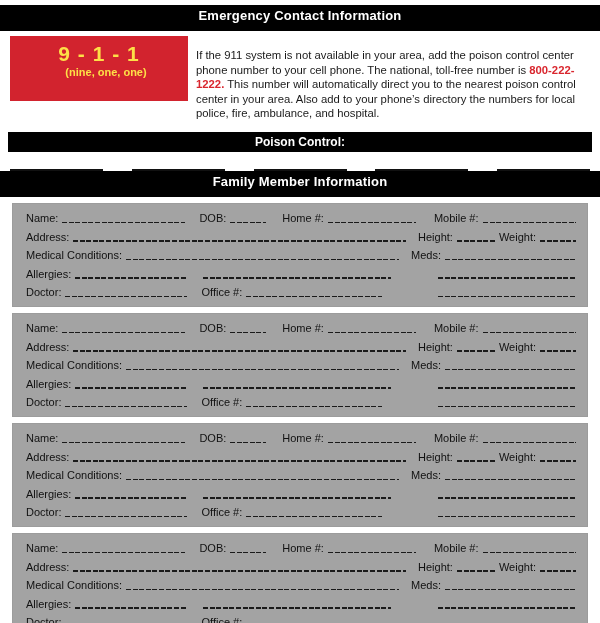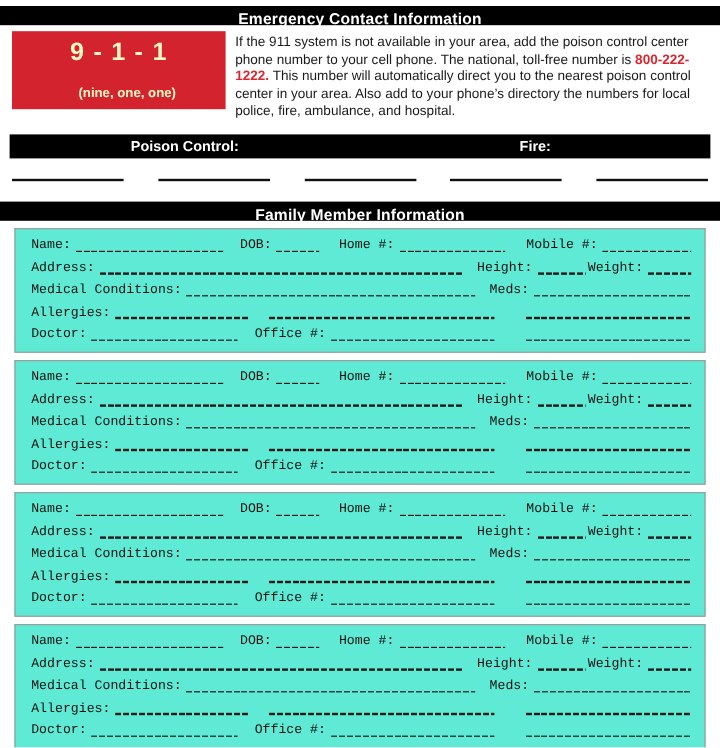--- a/index.html
+++ b/index.html
@@ -7,63 +7,62 @@
   .page {
     position:relative;
     width:600px; height:623px;
     background:#ffffff;
     overflow:hidden;
     font-family:"Liberation Sans", sans-serif;
     color:#111;
   }
   
   .bar {
-    height:16px; background:#000;
+    height:26px; background:#000;
     color:#fff; font-size:13px; font-weight:bold;
     text-align:center; line-height:21px;
     letter-spacing:.2px;
   }
   .bar-top { margin-top:5px; }
   
   .intro { display:flex; padding:5px 10px 0 10px; }
   .box911 {
     width:178px; height:65px; flex:0 0 178px;
-    background:#d2232e; color:#fef9c3; text-align:center;
+    background:#d2232e; color:#fde047; text-align:center;
     padding-top:6px;
   }
   .box911 .big { font-size:21px; font-weight:bold; letter-spacing:1px; line-height:23px; }
-  .box911 .sub { font-size:11px; font-weight:bold; line-height:13px; margin-top:17px;padding-left:14px; }
+  .box911 .sub { font-size:11px; font-weight:bold; line-height:13px; margin-top:1px;padding-left:14px; }
   .box911 .cap { font-size:12.5px; font-weight:bold; line-height:15px; }
   .infotext {
-    flex:1; margin-left:8px; margin-top:2px;
+    flex:1; margin-left:8px; margin-top:12px;
     font-size:11.3px; line-height:14.6px; color:#1a1a1a;
   }
   .infotext .phone { font-weight:bold; }
   
   .contact-labels {
     display:flex; margin:11px 8px 0 8px;
   }
   .clabel {
     flex:1; height:20px; background:#000; color:#fff;
     font-size:12px; font-weight:bold; text-align:center; line-height:20px;
   }
   .contact-lines {
     display:flex; justify-content:space-between;
     margin:17px 10px 0 10px; height:2px;
   }
   .cline { width:93px; height:2px; background:#111; }
-  .bar-family { margin-top:17px; }
+  .bar-family { }
   
   .members { margin-top:6px; }
   .member {
     margin:0 12px 5.5px 12px;
     border:1px solid #9c9c9c;
     padding:3px 11px 7px 13px;
-    background:#5eead4;
-    font-family:Liberation Mono, monospace;
+    background:#a3a3a3;
   }
   .mrow {
     display:flex; align-items:flex-end;
     height:18.5px; font-size:11px; white-space:nowrap;
   }
   .ml { color:#111; padding-bottom:1px; }
   .ln {
     align-self:flex-end; height:1.6px; margin:0 0 2px 4px;
     background-image:repeating-linear-gradient(90deg,#1a1a1a 0,#1a1a1a 5px,rgba(0,0,0,0) 5px,rgba(0,0,0,0) 6.6px);
   }
@@ -86,21 +85,20 @@
   <div class="intro">
     <div class="box911" style="background-color: rgb(210, 35, 46);">
       <div class="big">9 - 1 - 1</div>
       <div class="sub">(nine, one, one)</div>
     </div>
     <p class="infotext"><span>If the 911 system is not available in your area, add the poison control center phone number to your cell phone. The national, toll-free number is </span><span class="phone" style="color: rgb(217, 38, 46);">800-222-1222.</span><span> This number will automatically direct you to the nearest poison control center in your area. Also add to your phone’s directory the numbers for local police, fire, ambulance, and hospital.</span></p>
   </div>
 
   <div class="contact-labels">
     <div class="clabel">Poison Control:</div>
-    <div class="clabel">Fire:</div>
   </div>
 
   <div class="contact-lines">
     <div class="cline"></div>
     <div class="cline"></div>
     <div class="cline"></div>
     <div class="cline"></div>
     <div class="cline"></div>
   </div>
 

